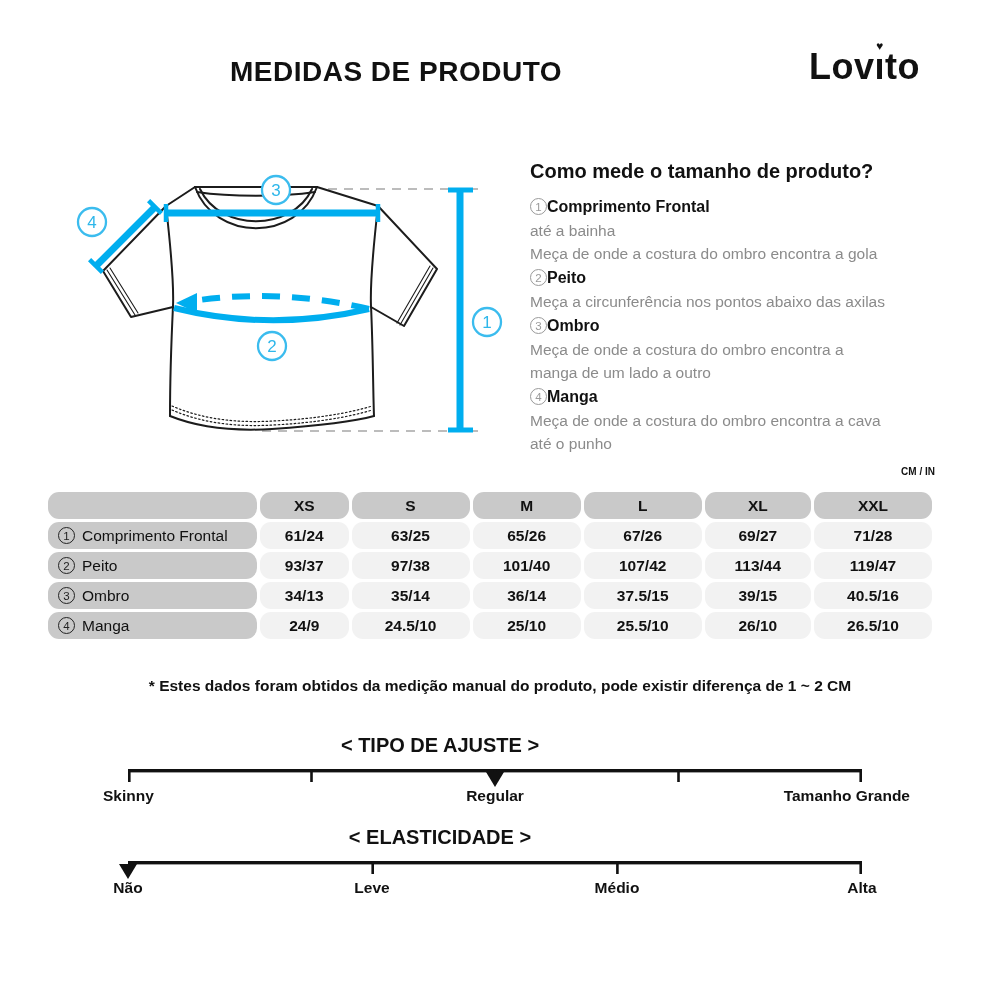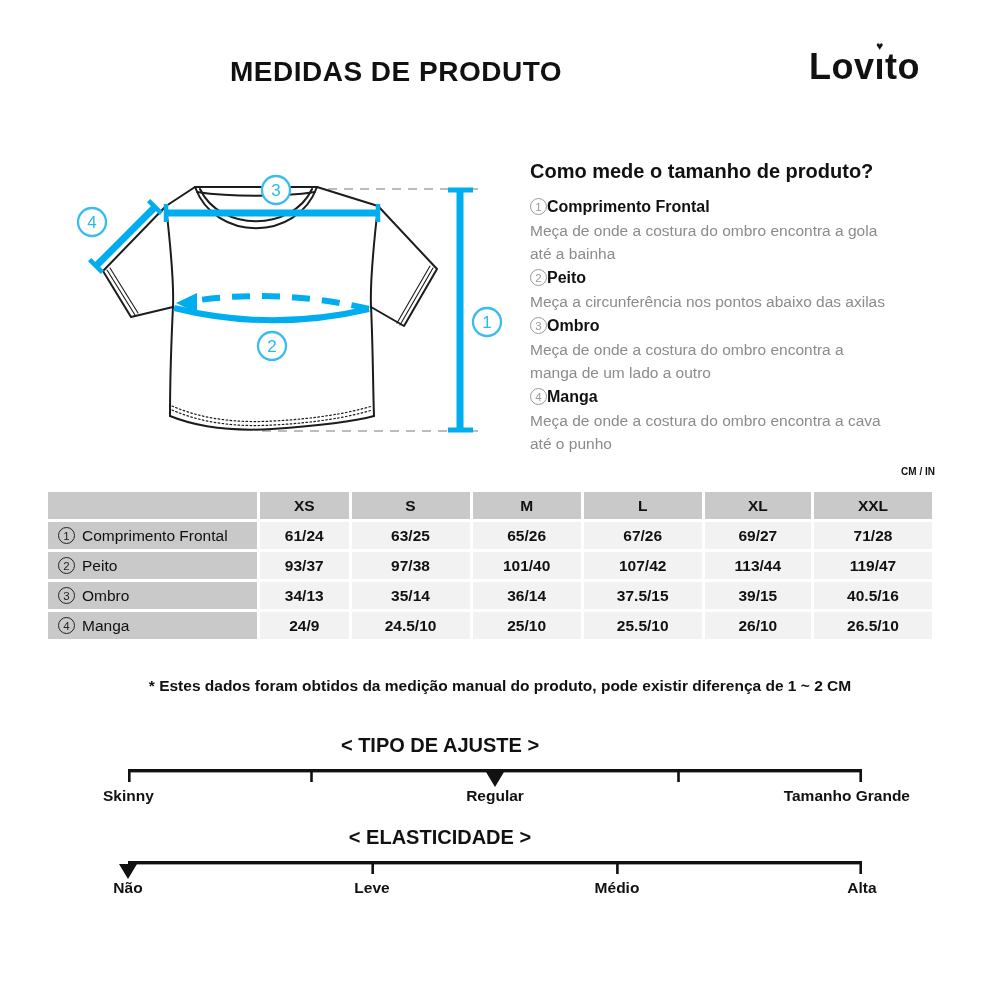--- a/index.html
+++ b/index.html
@@ -22,21 +22,21 @@
   .howto .item-label{font-size:16px;font-weight:700;line-height:24px;margin-top:1px;}
   .howto .desc{font-size:15.5px;color:#8b8b8b;line-height:23px;width:412px;}
   .circ{display:inline-block;width:17px;height:17px;line-height:16px;border:1.2px solid #9a9a9a;
         border-radius:50%;text-align:center;font-size:11.5px;color:#9a9a9a;font-weight:400;
         vertical-align:1px;box-sizing:border-box;}
   .circ.dark{border-color:#222;color:#222;margin-right:7px;}
 
   
   .units{position:absolute;top:466px;right:65px;font-size:10px;font-weight:800;}
   .size-table{position:absolute;left:45px;top:489px;width:890px;border-collapse:separate;border-spacing:3px;}
-  .size-table th,.size-table td{height:27px;padding:0;font-size:15.5px;}
+  .size-table th,.size-table td{height:27px;padding:0;font-size:15.5px;border-radius:11px;}
   .size-table th{background:#c9c9c9;font-weight:700;text-align:center;}
   .size-table th.corner{background:#c9c9c9;}
   .size-table td.rowlabel{background:#c9c9c9;text-align:left;padding-left:10px;font-weight:400;width:199px;}
   .size-table td.val{background:#f2f2f2;text-align:center;font-weight:700;}
 
   .footnote{position:absolute;top:677px;left:0;width:1000px;text-align:center;
             font-size:15.5px;font-weight:700;}
 
   
   .scale-title{position:absolute;left:0;width:880px;text-align:center;font-size:20px;font-weight:800;}
@@ -102,22 +102,22 @@
       <text x="276" y="196">3</text>
       <circle cx="92" cy="222" r="14" fill="#fff" stroke="#3bbcee" stroke-width="2.3"></circle>
       <text x="92" y="228">4</text>
     </g>
   </svg>
 
   <div class="howto">
     <h2>Como mede o tamanho de produto?</h2>
 
     <div class="item-label"><span class="circ">1</span><span>Comprimento Frontal</span></div>
+    <div class="desc">até a bainha</div>
     <div class="desc">Meça de onde a costura do ombro encontra a gola</div>
-    <div class="desc">até a bainha</div>
 
     <div class="item-label"><span class="circ">2</span><span>Peito</span></div>
     <div class="desc">Meça a circunferência nos pontos abaixo das axilas</div>
 
     <div class="item-label"><span class="circ">3</span><span>Ombro</span></div>
     <div class="desc">Meça de onde a costura do ombro encontra a</div>
     <div class="desc">manga de um lado a outro</div>
 
     <div class="item-label"><span class="circ">4</span><span>Manga</span></div>
     <div class="desc">Meça de onde a costura do ombro encontra a cava</div>

